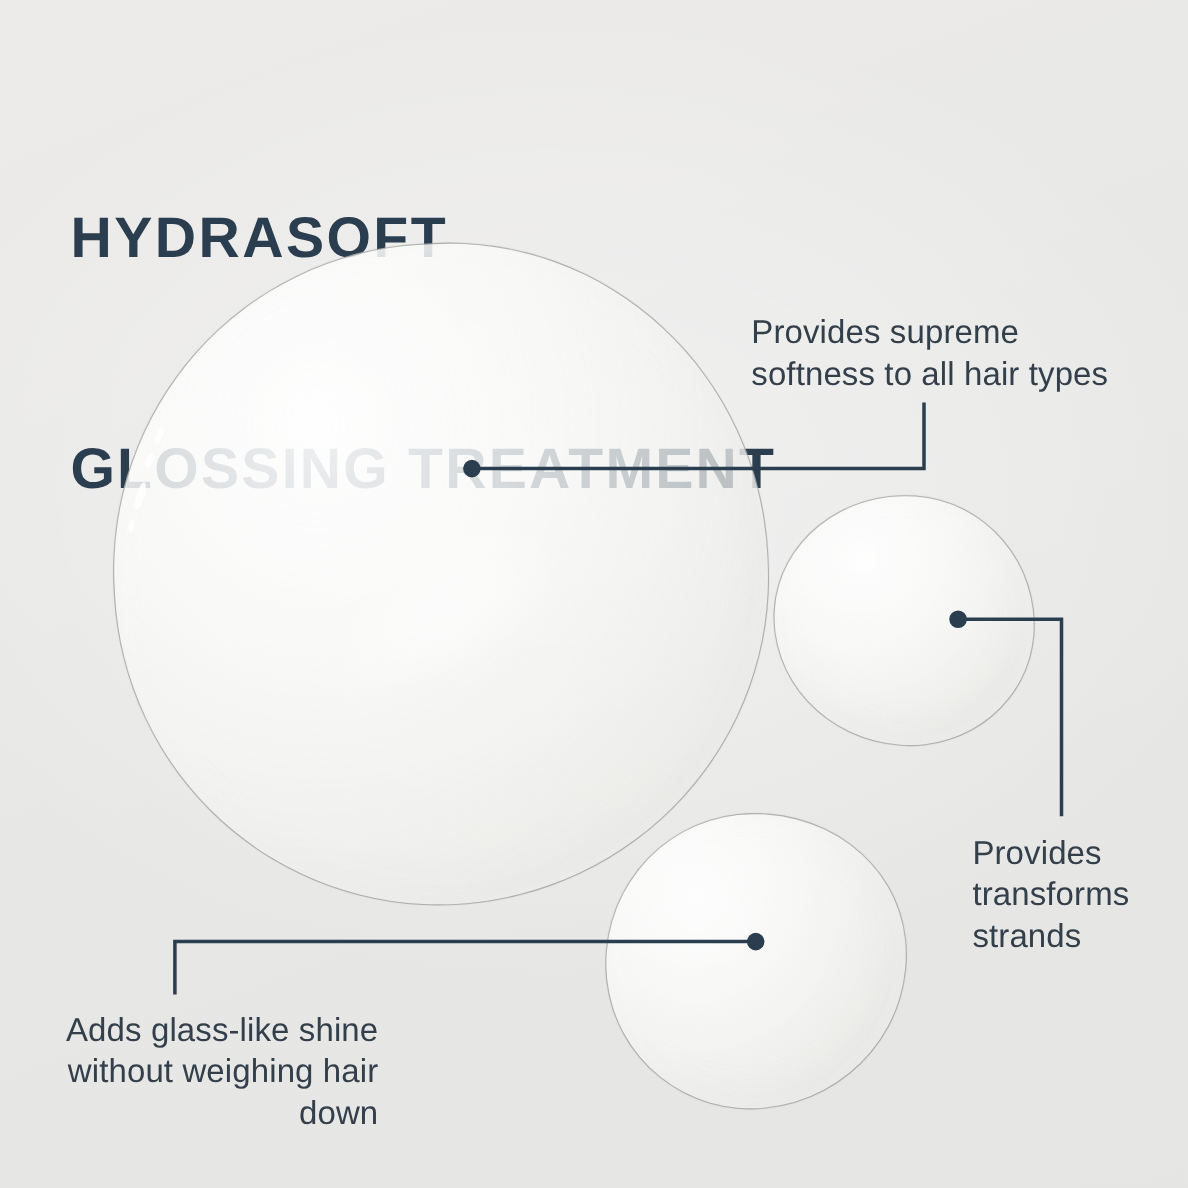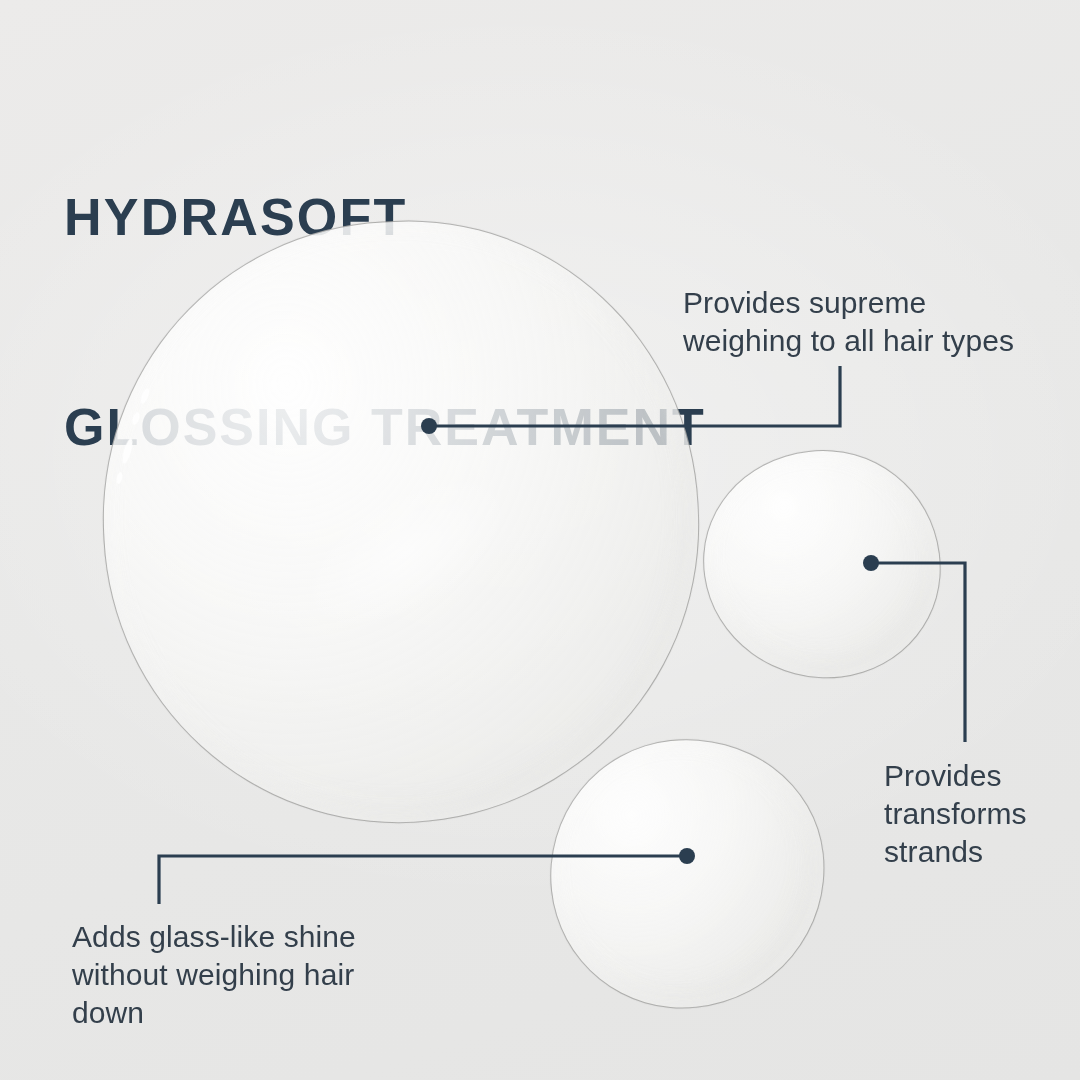--- a/index.html
+++ b/index.html
@@ -117,21 +117,21 @@
     position: absolute;
     color: #333f4b;
     font-size: 30px;
     line-height: 38px;
     font-weight: normal;
     white-space: pre-line;
     letter-spacing: 0.1px;
   }
   .ct-1 { left: 683px; top: 284px; }
   .ct-2 { left: 884px; top: 757px; }
-  .ct-3 { left: 72px;  top: 918px; }
+  .ct-3 { left: 60px;  top: 918px; text-align: right; }
 </style>
 </head>
 <body>
 
 <div id="stage">
 
   <div class="bg-texture"></div>
 
   <div class="title">
     <div>HYDRASOFT</div>
@@ -161,21 +161,21 @@
       <circle cx="871" cy="563" r="8" fill="#2b3e50"></circle>
     </g>
 
     <g>
       <path d="M687 856 L159 856 L159 904" fill="none" stroke="#2b3e50" stroke-width="3.2" stroke-linecap="butt"></path>
       <circle cx="687" cy="856" r="8" fill="#2b3e50"></circle>
     </g>
   </svg>
 
   <div class="callout-text ct-1">Provides supreme
-weighing to all hair types</div>
+softness to all hair types</div>
 
   <div class="callout-text ct-2">Provides
 transforms
 strands</div>
 
   <div class="callout-text ct-3">Adds glass-like shine
 without weighing hair
 down</div>
 
 </div>

